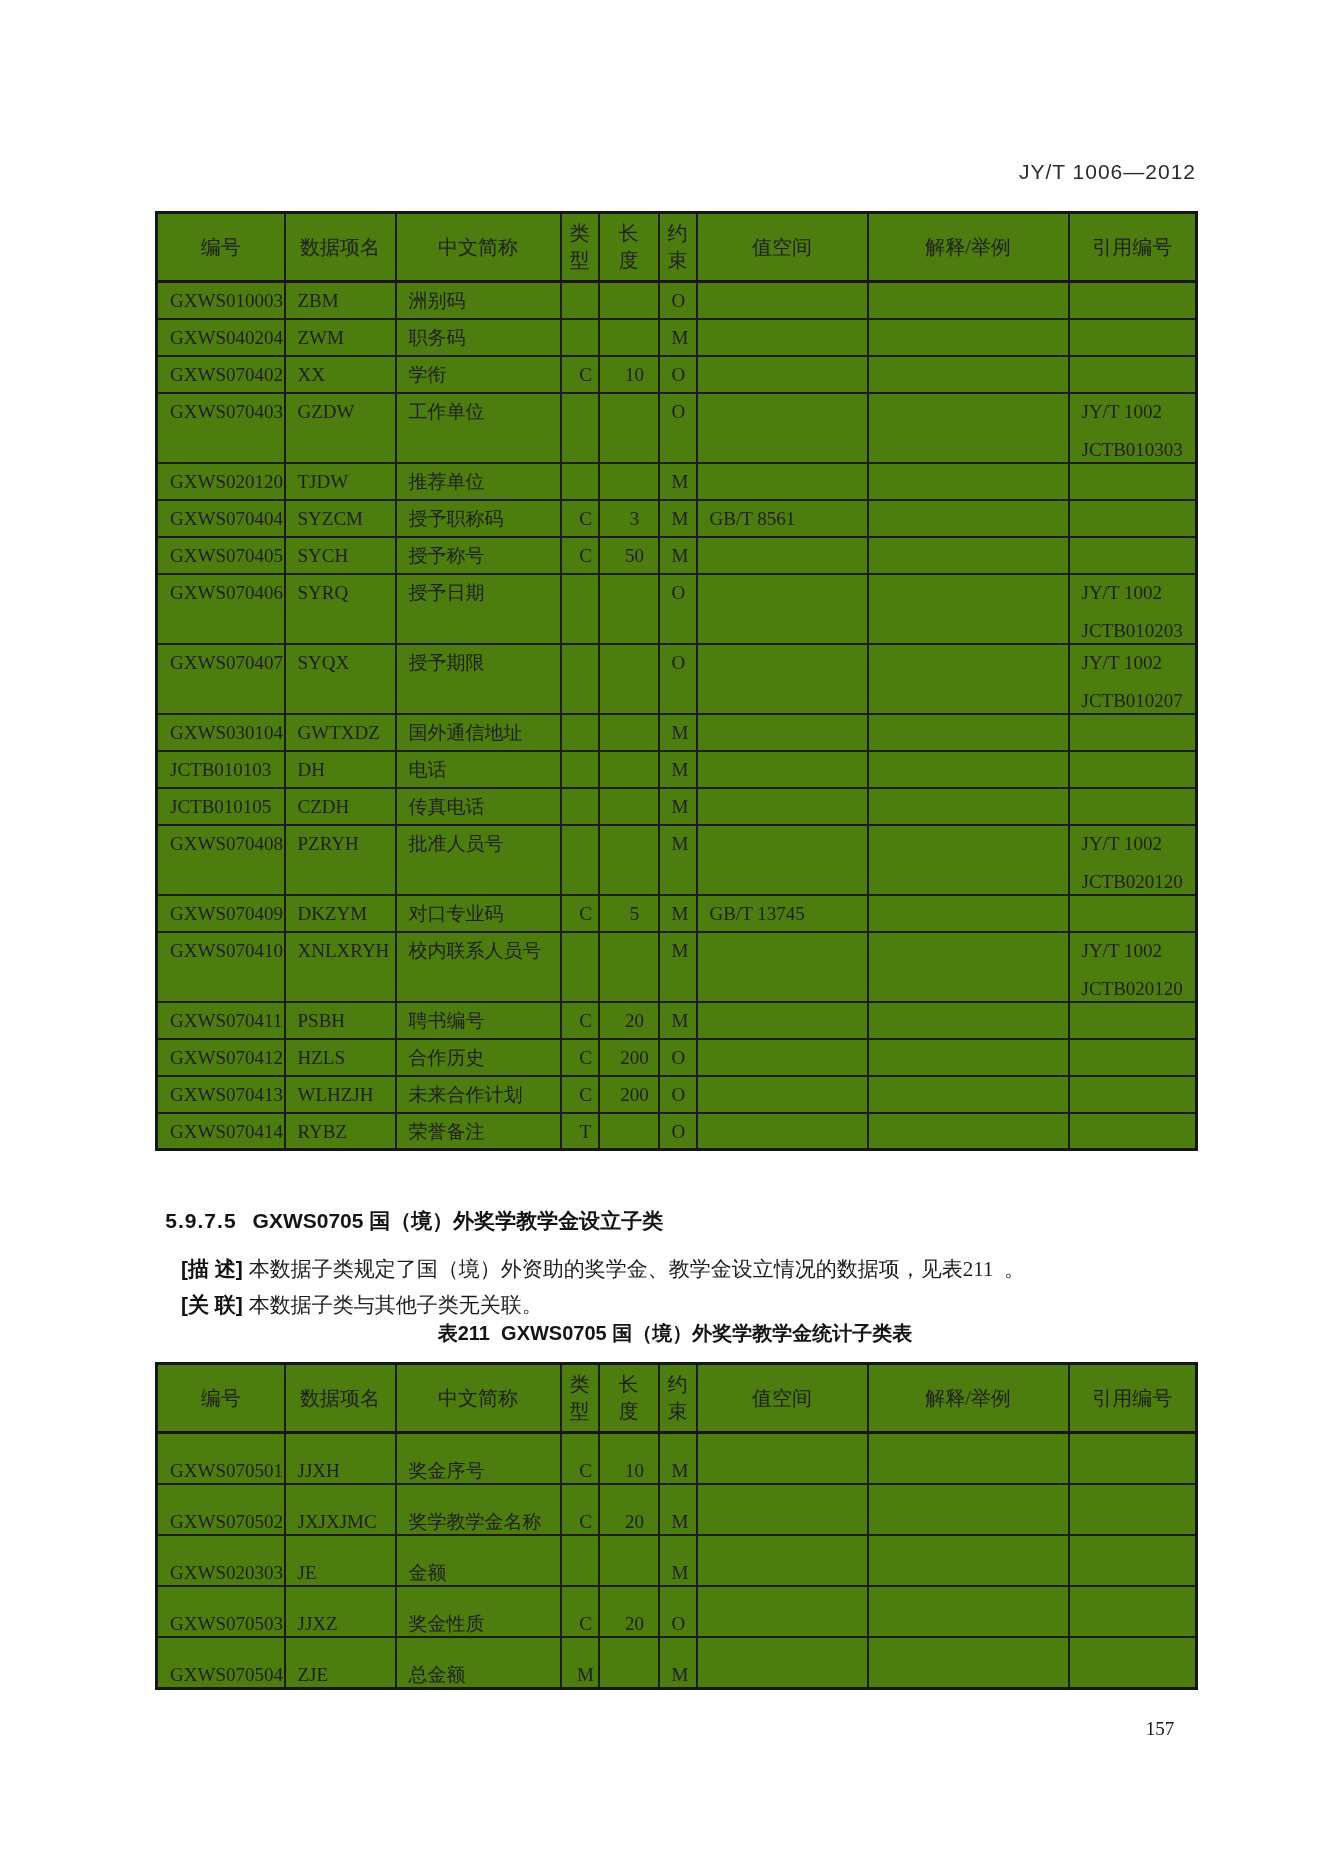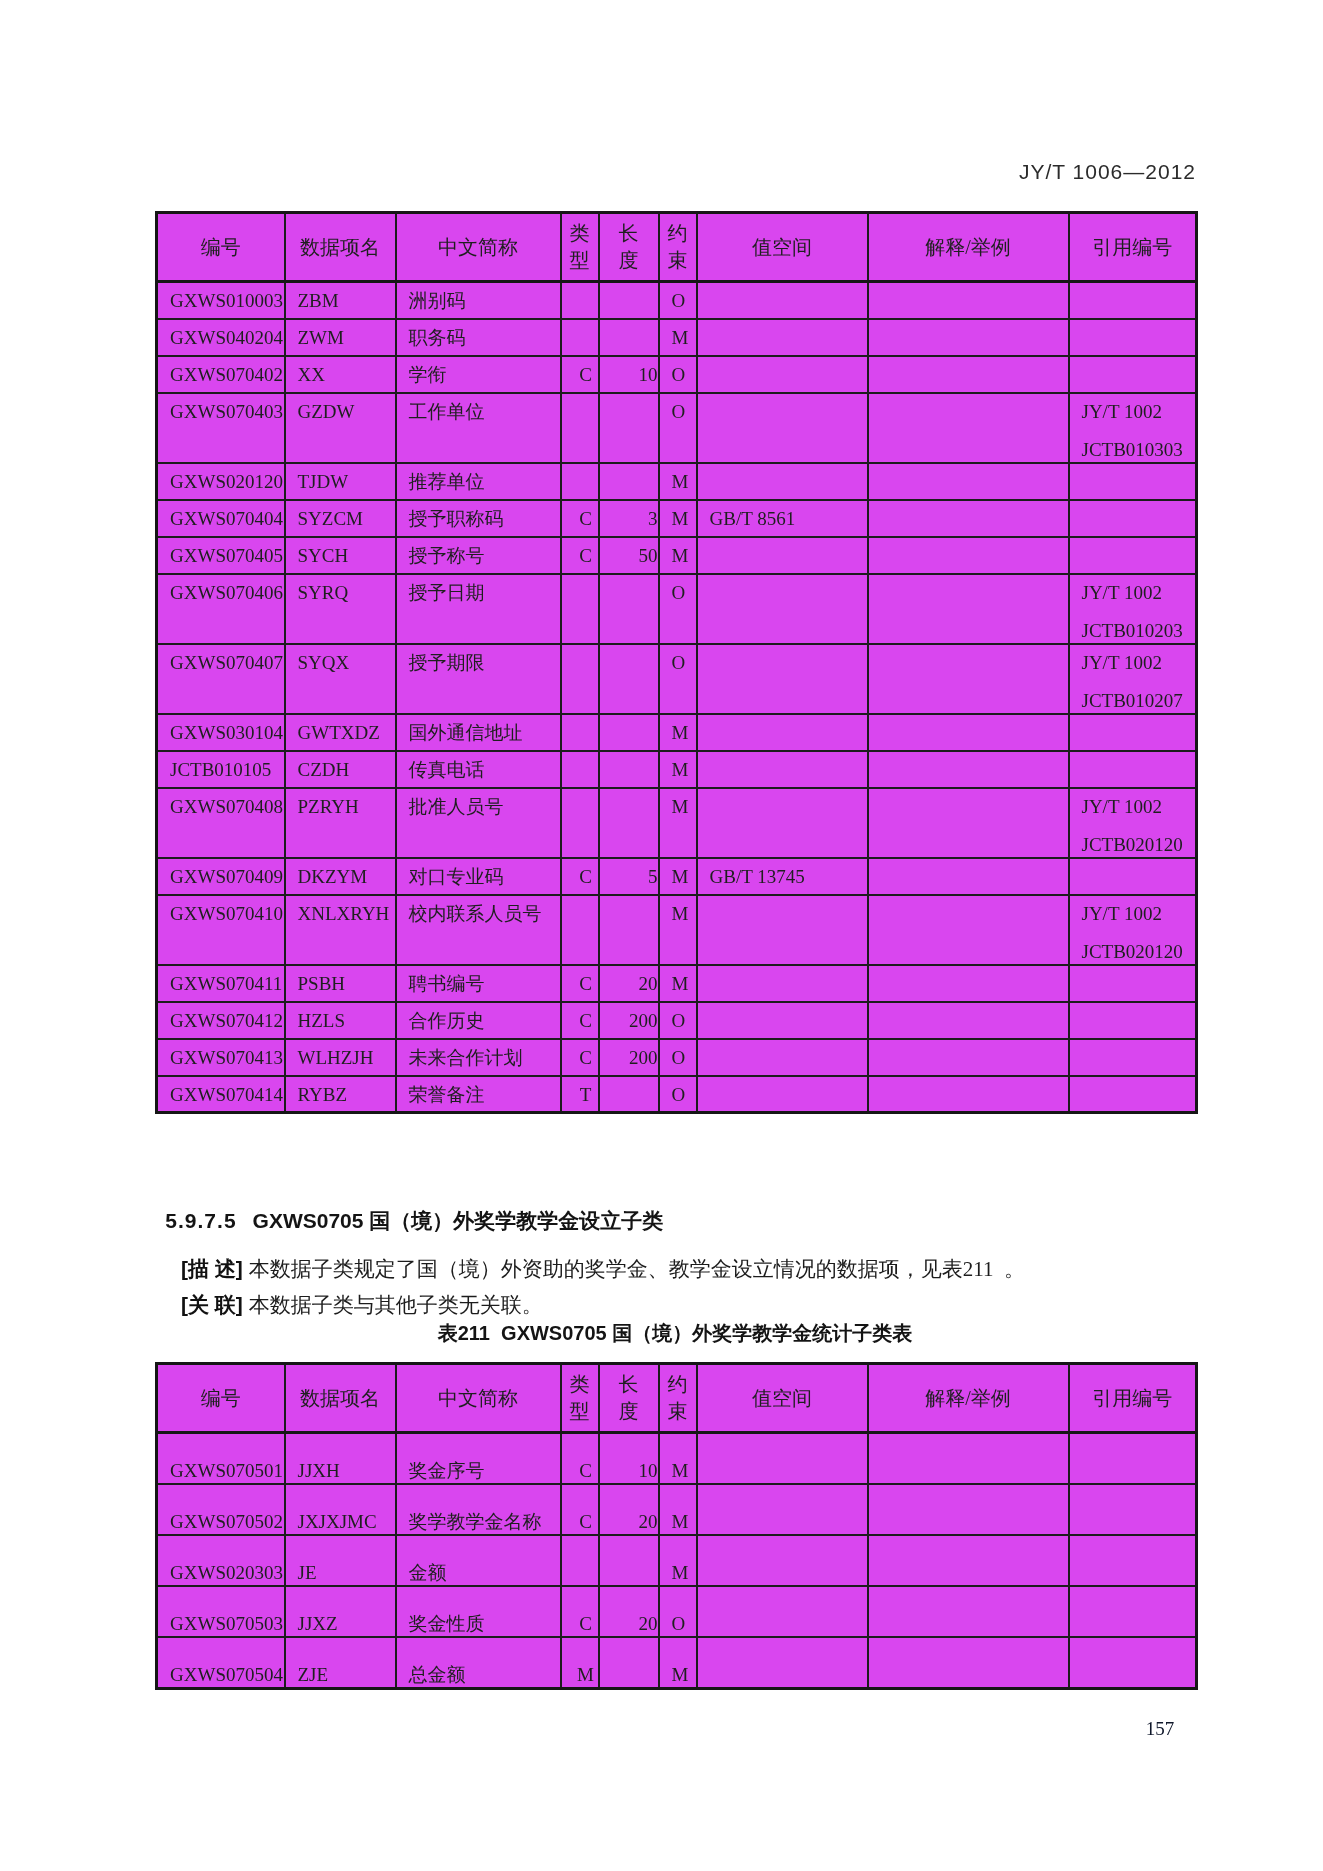--- a/index.html
+++ b/index.html
@@ -22,21 +22,21 @@
     letter-spacing:1px;
     color:#2b2b2b;
   }
 
   table.data-table {
     position:absolute;
     left:155px;
     border-collapse:collapse;
     table-layout:fixed;
     width:1040px;
-    background:#d946ef;
+    background:#4d7c0f;
     border:3px solid #161616;
   }
   #table1 { top:211px; }
   #table2 { top:1362px; }
 
   table.data-table th, table.data-table td {
     border:2px solid #1c1c1c;
     overflow:hidden;
     color:#1f1f1f;
   }
@@ -56,21 +56,21 @@
     padding:6px 0 0 12px;
     line-height:24px;
     white-space:nowrap;
   }
   #table1 tr.single { height:37px; }
   #table1 tr.tall   { height:57px; }
   #table2 tr.t2row  { height:46px; }
   #table2 td { padding-top:25px;font-family:Liberation Serif, serif; }
 
   td.c-type { text-align:center; padding-left:0; }
-  td.c-len  { text-align:right; padding-left:0; padding-right:12px; }
+  td.c-len  { text-align:center; padding-left:0; padding-right:12px; }
   td.c-constraint { padding-left:8px; }
   .ref-line { line-height:24px; }
   .ref-line + .ref-line { margin-top:14px; }
 
   .section-heading {
     position:absolute;
     top:1183px; left:142px; width:1000px;
     font-family:"Liberation Sans","DejaVu Sans",sans-serif;
     font-weight:bold;
     font-size:21px;
@@ -269,20 +269,31 @@
           <td class="c-name">GWTXDZ</td>
           <td class="c-cn">国外通信地址</td>
           <td class="c-type"></td>
           <td class="c-len"></td>
           <td class="c-constraint">M</td>
           <td class="c-value_space"></td>
           <td class="c-explain"></td>
           <td class="c-ref"></td>
         </tr>
         <tr class="single">
+          <td class="c-id">JCTB010103</td>
+          <td class="c-name">DH</td>
+          <td class="c-cn">电话</td>
+          <td class="c-type"></td>
+          <td class="c-len"></td>
+          <td class="c-constraint">M</td>
+          <td class="c-value_space"></td>
+          <td class="c-explain"></td>
+          <td class="c-ref"></td>
+        </tr>
+        <tr class="single">
           <td class="c-id">JCTB010105</td>
           <td class="c-name">CZDH</td>
           <td class="c-cn">传真电话</td>
           <td class="c-type"></td>
           <td class="c-len"></td>
           <td class="c-constraint">M</td>
           <td class="c-value_space"></td>
           <td class="c-explain"></td>
           <td class="c-ref"></td>
         </tr>

